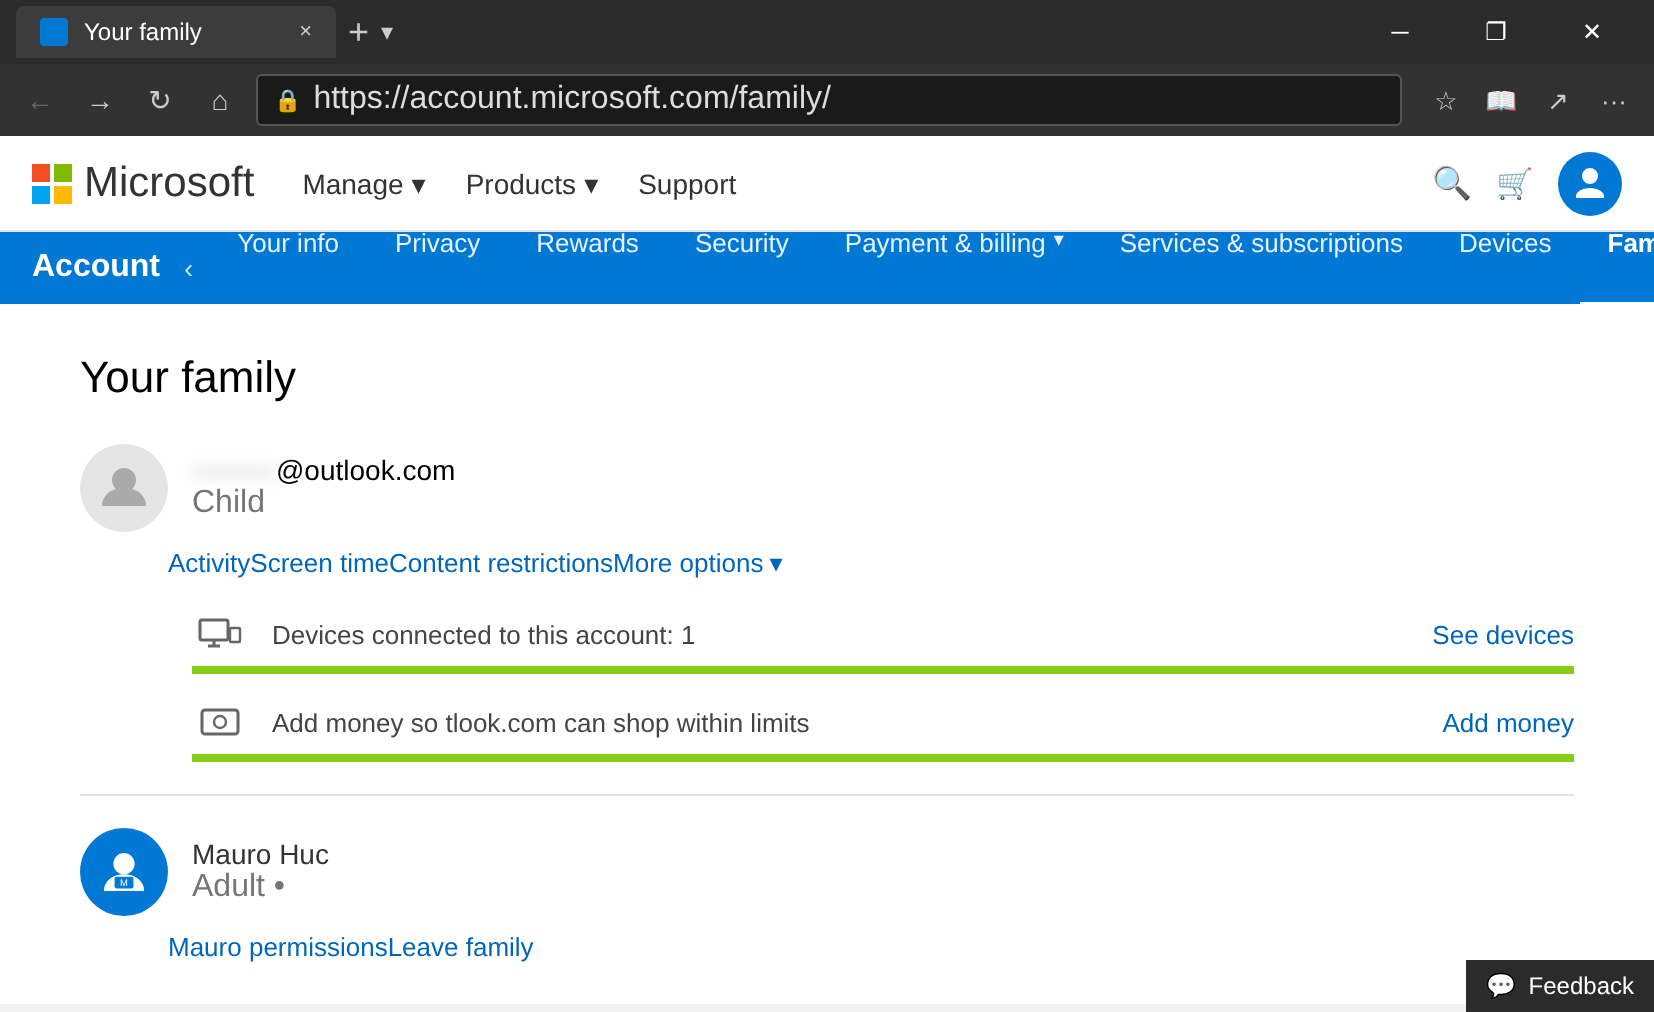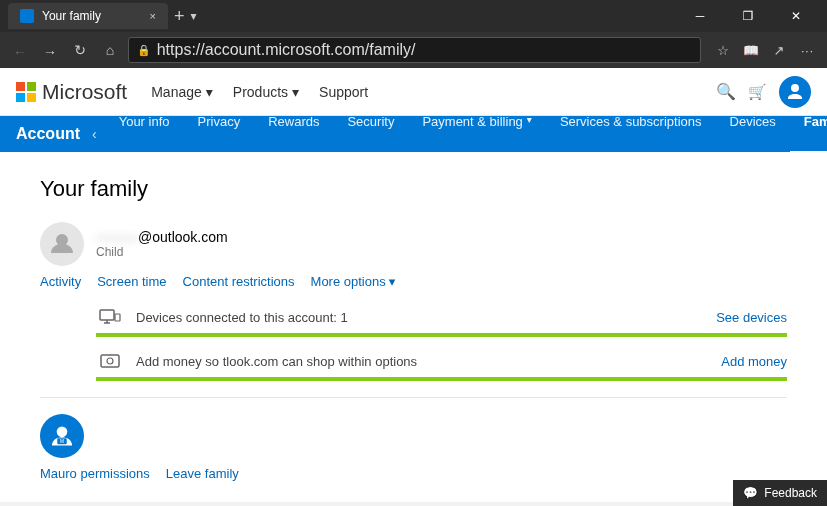--- a/index.html
+++ b/index.html
@@ -156,22 +156,22 @@
       justify-content: center;
       flex-shrink: 0;
     }
     .member-avatar svg { width: 26px; height: 26px; color: #666; }
     .member-avatar.mauro {
       background: #0078d4;
       overflow: hidden;
     }
     .member-info { display: flex; flex-direction: column; }
     .member-email { font-size: 14px; color: #333; }
-    .member-role { font-size: 12px; color: #767676; }
-    .member-links { display: flex; gap: 16px; margin-bottom: 12px; }
+    .member-role { font-size: 16px; color: #767676; }
+    .member-links { display: flex; margin-bottom: 12px; margin-left: 44px; }
     .member-link { color: #0067b8; font-size: 13px; cursor: pointer; text-decoration: none; display: flex; align-items: center; gap: 3px; }
     .member-details { display: flex; flex-direction: column; gap: 8px; margin-left: 56px; }
     .detail-row {
       display: flex;
       align-items: center;
       gap: 12px;
       padding: 6px 0;
       border-bottom: 4px solid #84cc16;
     }
     .detail-icon { width: 28px; height: 20px; display: flex; align-items: center; justify-content: center; color: #666; flex-shrink: 0; }
@@ -337,36 +337,44 @@
         <span class="detail-text">Devices connected to this account: 1</span>
         <a class="detail-link">See devices</a>
       </div>
       <div class="detail-row">
         <div class="detail-icon">
           <svg width="20" height="16" viewBox="0 0 20 16" fill="none">
             <rect x="1" y="2" width="18" height="12" rx="1.5" stroke="#666" stroke-width="1.5" fill="none"></rect>
             <circle cx="10" cy="8" r="3" stroke="#666" stroke-width="1.2" fill="none"></circle>
           </svg>
         </div>
-        <span class="detail-text">Add money so                tlook.com can shop within options</span>
+        <span class="detail-text">Add money so                tlook.com can shop within limits</span>
         <a class="detail-link">Add money</a>
       </div>
     </div>
   </div>
 
   <div class="family-member">
     <div class="member-header">
       <div class="member-avatar mauro">
         <svg viewBox="0 0 44 44" fill="white" width="44" height="44">
           <circle cx="22" cy="15" r="9" fill="white"></circle>
           <path d="M5 38c0-8 7-14 17-14s17 6 17 14" fill="white"></path>
           <rect x="14" y="26" width="16" height="10" rx="2" fill="#0078d4"></rect>
           <text x="22" y="34" text-anchor="middle" font-size="8" fill="white" font-family="Arial">M</text>
         </svg>
       </div>
+      <div class="member-info">
+        <span class="member-email">Mauro Huc</span>
+        <span class="member-role">
+          <span>Adult</span>
+          <span> </span>
+          <span>•</span>
+        </span>
+      </div>
     </div>
     <div class="member-links">
       <a class="member-link">Mauro permissions</a>
       <a class="member-link">Leave family</a>
     </div>
   </div>
 
 </div>
 
 <div class="feedback-btn">

